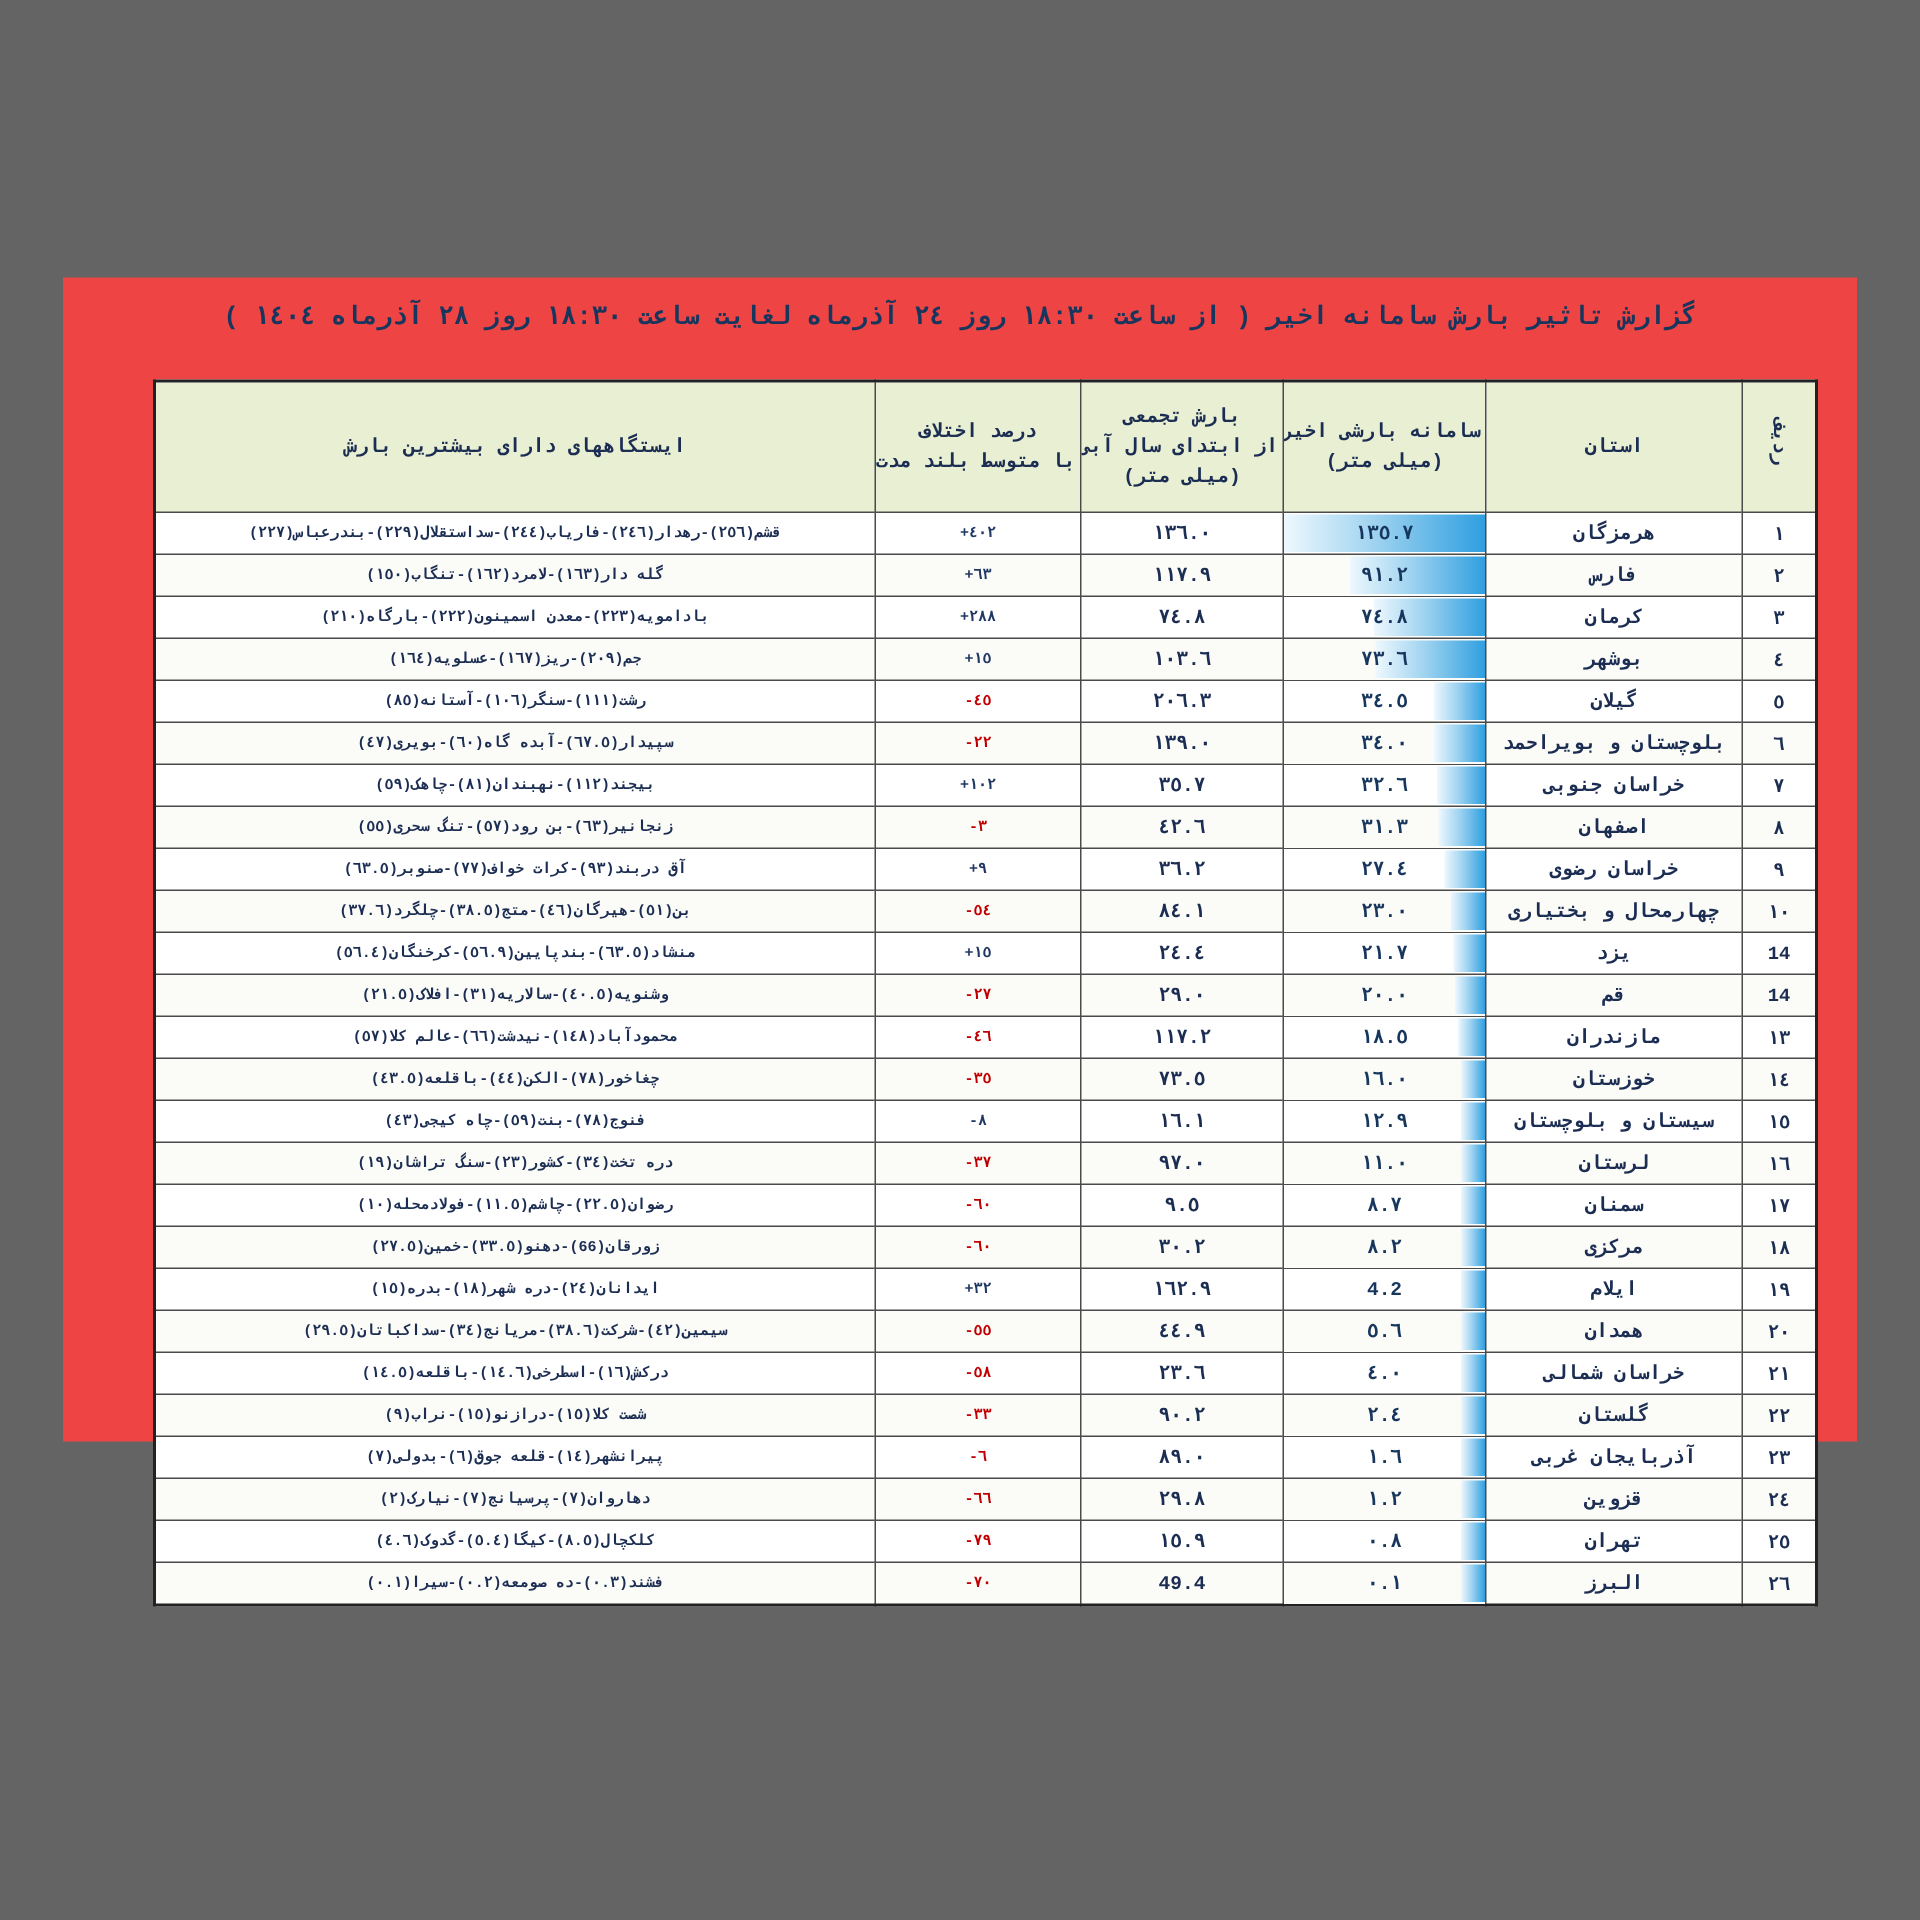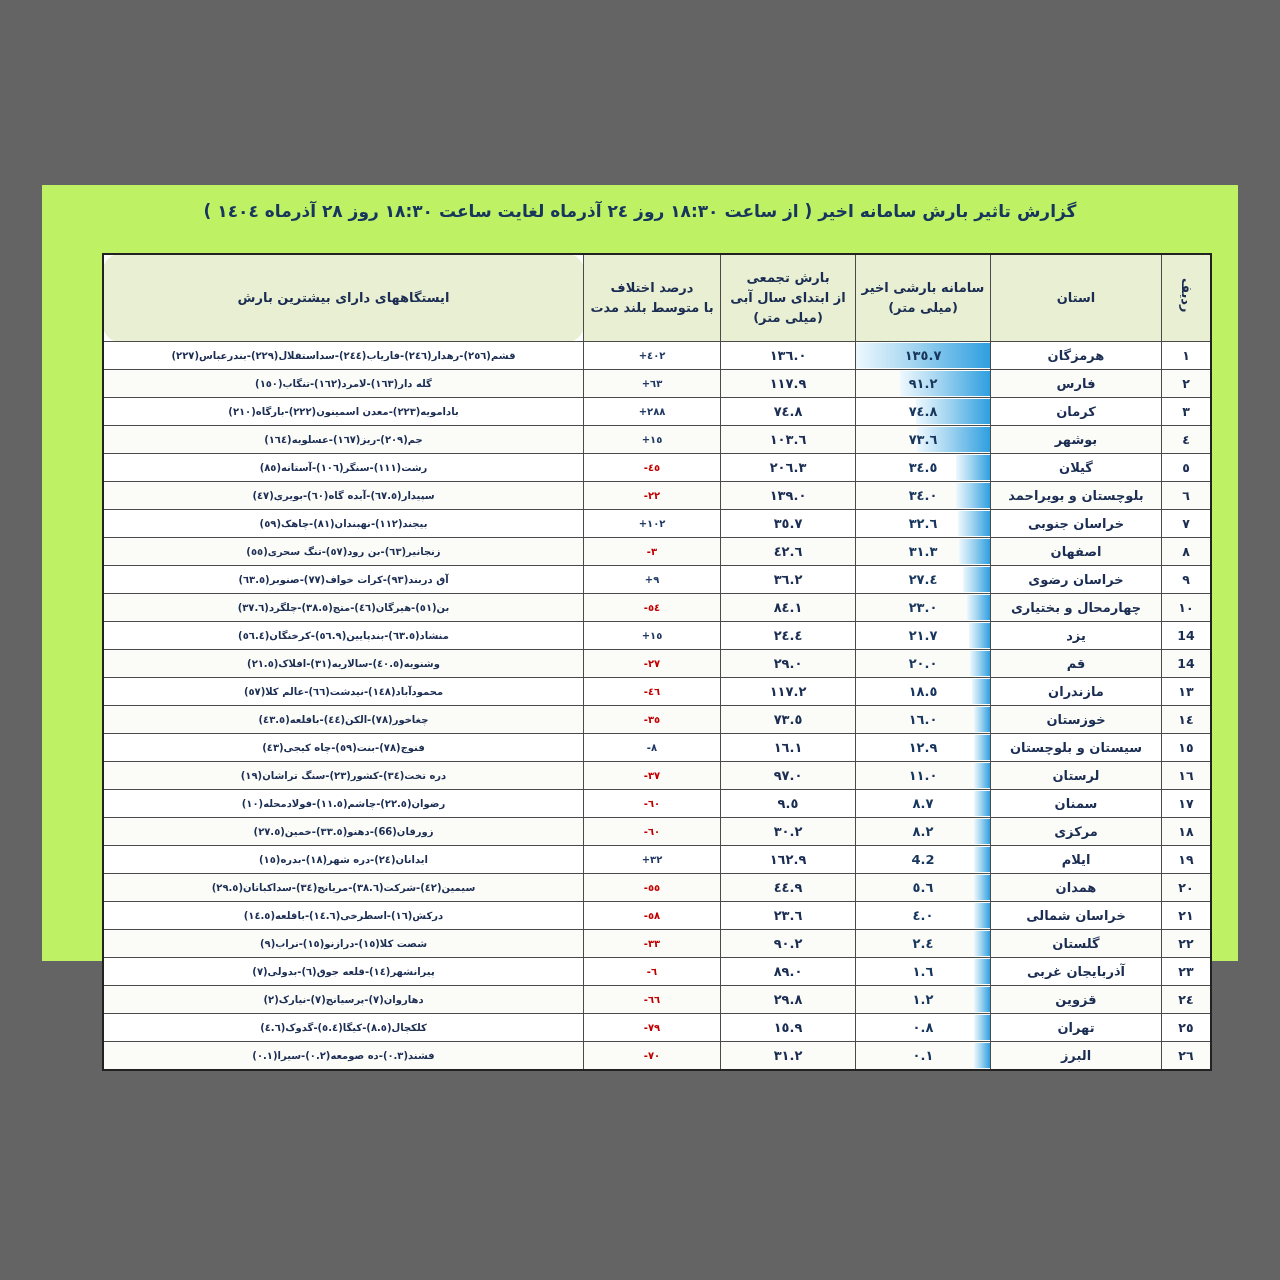--- a/index.html
+++ b/index.html
@@ -4,21 +4,22 @@
 <style>
   html,body{margin:0;padding:0;}
   body{
     width:1280px;height:1280px;
     background:#646464;
     font-family:"DejaVu Sans","Liberation Sans",sans-serif;
     position:relative;overflow:hidden;
   }
   .page{
     position:absolute;left:42px;top:185px;width:1196px;height:776px;
-    background:#bef264;
+    background:#ef4444;
+    font-family:Liberation Mono, monospace;
   }
   .title{
     position:absolute;top:16px;left:0;right:0;
     text-align:center;direction:rtl;
     font-size:17px;font-weight:bold;color:#17365d;
     letter-spacing:0px;
   }
   table.rain{
     position:absolute;top:68px;right:26px;
     border-collapse:collapse;direction:rtl;
@@ -37,21 +38,21 @@
   thead th{
     background:#e9efd2;
     height:86px;
     font-size:13px;line-height:1.55;
   }
   th.col-row{width:42px;}
   th.col-province{width:164px;}
   th.col-recent{width:128px;}
   th.col-cum{width:128px;}
   th.col-pct{width:130px;}
-  th.col-stations{width:auto;border-radius:17px;}
+  th.col-stations{width:auto;}
   .vertical{
     writing-mode:vertical-rl;
     display:inline-block;
     line-height:1;
   }
   tbody td{height:27px;font-size:13px;}
   td.c-row{font-size:12.5px;}
   td.c-province{font-size:13px;}
   td.c-recent{position:relative;}
   td.c-recent .bar{
@@ -295,19 +296,19 @@
           <td class="c-province">تهران</td>
           <td class="c-recent"><div class="bar" style="width: 12%;"></div><span class="val">٠.٨</span></td>
           <td class="c-cum">١٥.٩</td>
           <td class="c-pct neg">-٧٩</td>
           <td class="c-stations">کلکچال(٨.٥)-کیگا(٥.٤)-گدوک(٤.٦)</td>
         </tr>
         <tr>
           <td class="c-row">٢٦</td>
           <td class="c-province">البرز</td>
           <td class="c-recent"><div class="bar" style="width: 12%;"></div><span class="val">٠.١</span></td>
-          <td class="c-cum">٣١.٢</td>
+          <td class="c-cum">49.4</td>
           <td class="c-pct neg">-٧٠</td>
           <td class="c-stations">فشند(٠.٣)-ده صومعه(٠.٢)-سیرا(٠.١)</td>
         </tr>
       </tbody>
   </table>
 </div>
 
 </body></html>

